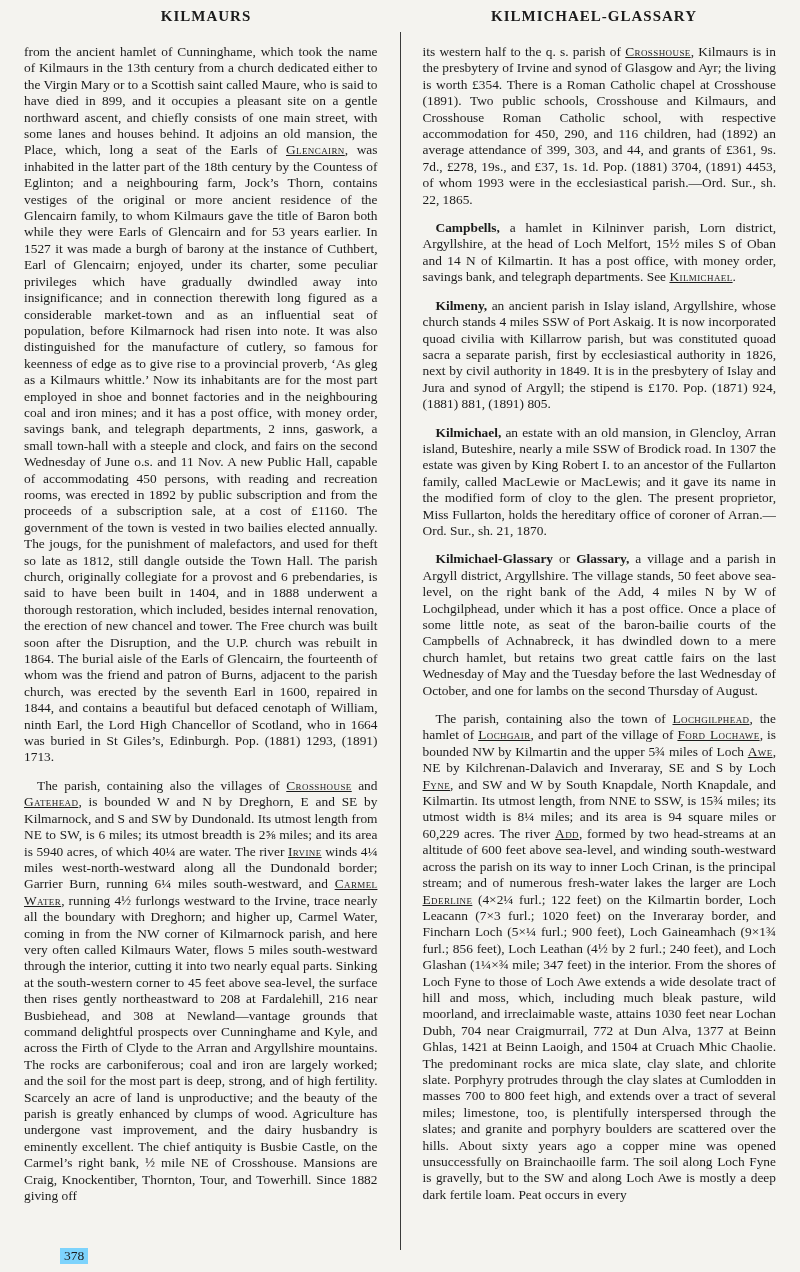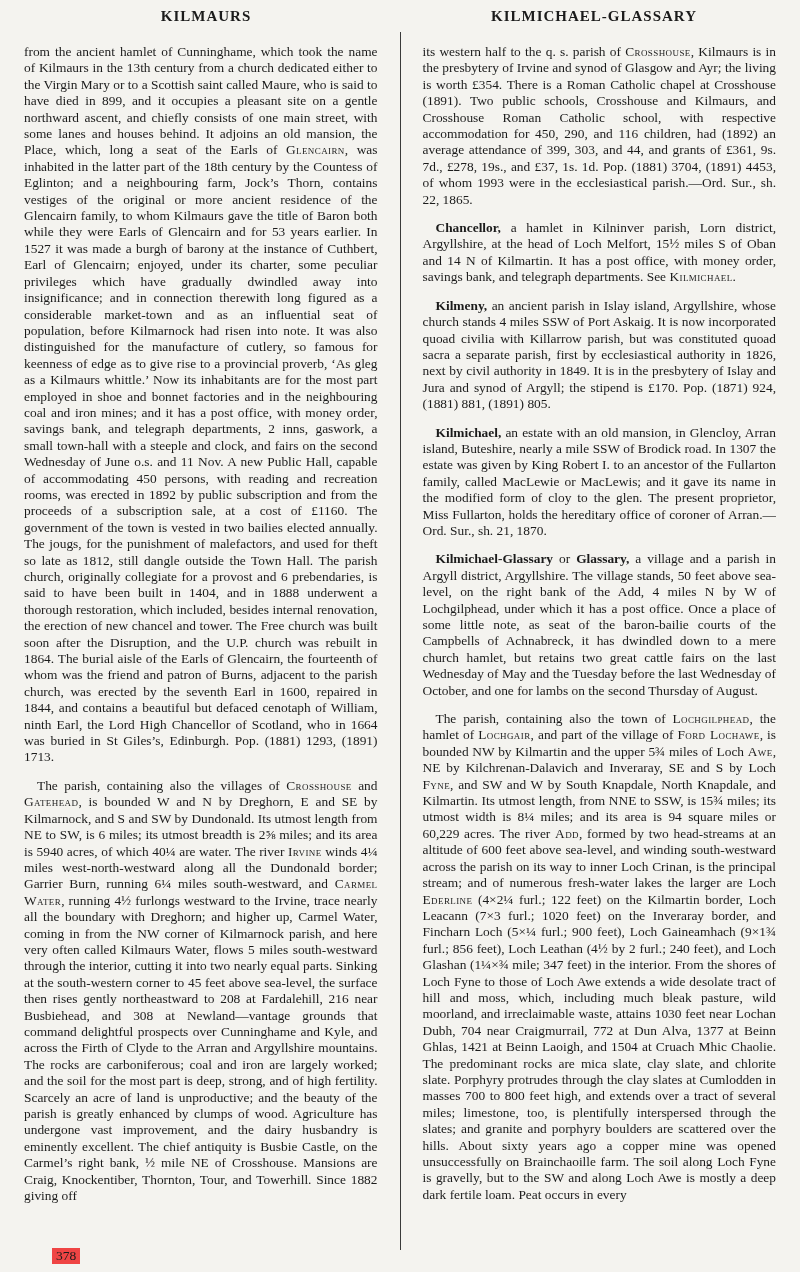--- a/index.html
+++ b/index.html
@@ -51,47 +51,47 @@
     flex: 0 0 1px;
   }
   p.para {
     margin: 12px;
   }
   p.para.indent {
     text-indent: 13px;
   }
   .b  { font-weight: bold; }
   .i  { }
-  .sc { font-variant: small-caps; letter-spacing: 0.4px; }
+  .sc { font-variant: small-caps; letter-spacing: 0.4px; text-decoration: underline; }
   .page-number {
     position: absolute;
-    left: 52px;
+    left: 60px;
     bottom: 8px;
     font-size: 13.5px;
-    background: #ef4444;
+    background: #7dd3fc;
     padding: 0 4px;
   }
 </style>
 </head>
 <body>
 
 <div class="page">
   <div class="headers">
     <div class="running-head">KILMAURS</div>
     <div class="running-head">KILMICHAEL-GLASSARY</div>
   </div>
   <div class="columns">
     <div class="col">
         <p class="para"><span>from the ancient hamlet of Cunninghame, which took the name of Kilmaurs in the 13th century from a church dedicated either to the Virgin Mary or to a Scottish saint called Maure, who is said to have died in 899, and it occupies a pleasant site on a gentle northward ascent, and chiefly consists of one main street, with some lanes and houses behind. It adjoins an old mansion, the Place, which, long a seat of the Earls of </span><span class="sc">Glencairn</span><span>, was inhabited in the latter part of the 18th century by the Countess of Eglinton; and a neighbouring farm, Jock’s Thorn, contains vestiges of the original or more ancient residence of the Glencairn family, to whom Kilmaurs gave the title of Baron both while they were Earls of Glencairn and for 53 years earlier. In 1527 it was made a burgh of barony at the instance of Cuthbert, Earl of Glencairn; enjoyed, under its charter, some peculiar privileges which have gradually dwindled away into insignificance; and in connection therewith long figured as a considerable market-town and as an influential seat of population, before Kilmarnock had risen into note. It was also distinguished for the manufacture of cutlery, so famous for keenness of edge as to give rise to a provincial proverb, ‘As gleg as a Kilmaurs whittle.’ Now its inhabitants are for the most part employed in shoe and bonnet factories and in the neighbouring coal and iron mines; and it has a post office, with money order, savings bank, and telegraph departments, 2 inns, gaswork, a small town-hall with a steeple and clock, and fairs on the second Wednesday of June </span><span class="i">o.s.</span><span> and 11 Nov. A new Public Hall, capable of accommodating 450 persons, with reading and recreation rooms, was erected in 1892 by public subscription and from the proceeds of a subscription sale, at a cost of £1160. The government of the town is vested in two bailies elected annually. The jougs, for the punishment of malefactors, and used for theft so late as 1812, still dangle outside the Town Hall. The parish church, originally collegiate for a provost and 6 prebendaries, is said to have been built in 1404, and in 1888 underwent a thorough restoration, which included, besides internal renovation, the erection of new chancel and tower. The Free church was built soon after the Disruption, and the U.P. church was rebuilt in 1864. The burial aisle of the Earls of Glencairn, the fourteenth of whom was the friend and patron of Burns, adjacent to the parish church, was erected by the seventh Earl in 1600, repaired in 1844, and contains a beautiful but defaced cenotaph of William, ninth Earl, the Lord High Chancellor of Scotland, who in 1664 was buried in St Giles’s, Edinburgh. Pop. (1881) 1293, (1891) 1713.</span></p>
         <p class="para indent"><span>The parish, containing also the villages of </span><span class="sc">Crosshouse</span><span> and </span><span class="sc">Gatehead</span><span>, is bounded W and N by Dreghorn, E and SE by Kilmarnock, and S and SW by Dundonald. Its utmost length from NE to SW, is 6 miles; its utmost breadth is 2⅝ miles; and its area is 5940 acres, of which 40¼ are water. The river </span><span class="sc">Irvine</span><span> winds 4¼ miles west-north-westward along all the Dundonald border; Garrier Burn, running 6¼ miles south-westward, and </span><span class="sc">Carmel Water</span><span>, running 4½ furlongs westward to the Irvine, trace nearly all the boundary with Dreghorn; and higher up, Carmel Water, coming in from the NW corner of Kilmarnock parish, and here very often called Kilmaurs Water, flows 5 miles south-westward through the interior, cutting it into two nearly equal parts. Sinking at the south-western corner to 45 feet above sea-level, the surface then rises gently northeastward to 208 at Fardalehill, 216 near Busbiehead, and 308 at Newland—vantage grounds that command delightful prospects over Cunninghame and Kyle, and across the Firth of Clyde to the Arran and Argyllshire mountains. The rocks are carboniferous; coal and iron are largely worked; and the soil for the most part is deep, strong, and of high fertility. Scarcely an acre of land is unproductive; and the beauty of the parish is greatly enhanced by clumps of wood. Agriculture has undergone vast improvement, and the dairy husbandry is eminently excellent. The chief antiquity is Busbie Castle, on the Carmel’s right bank, ½ mile NE of Crosshouse. Mansions are Craig, Knockentiber, Thornton, Tour, and Towerhill. Since 1882 giving off</span></p>
       </div>
     <div class="divider"></div>
     <div class="col">
         <p class="para"><span>its western half to the </span><span class="i">q. s.</span><span> parish of </span><span class="sc">Crosshouse</span><span>, Kilmaurs is in the presbytery of Irvine and synod of Glasgow and Ayr; the living is worth £354. There is a Roman Catholic chapel at Crosshouse (1891). Two public schools, Crosshouse and Kilmaurs, and Crosshouse Roman Catholic school, with respective accommodation for 450, 290, and 116 children, had (1892) an average attendance of 399, 303, and 44, and grants of £361, 9s. 7d., £278, 19s., and £37, 1s. 1d. Pop. (1881) 3704, (1891) 4453, of whom 1993 were in the ecclesiastical parish.—</span><span class="i">Ord. Sur.</span><span>, sh. 22, 1865.</span></p>
-        <p class="para indent"><span class="b">Chancellor,</span><span> a hamlet in Kilninver parish, Lorn district, Argyllshire, at the head of Loch Melfort, 15½ miles S of Oban and 14 N of Kilmartin. It has a post office, with money order, savings bank, and telegraph departments. See </span><span class="sc">Kilmichael</span><span>.</span></p>
+        <p class="para indent"><span class="b">Campbells,</span><span> a hamlet in Kilninver parish, Lorn district, Argyllshire, at the head of Loch Melfort, 15½ miles S of Oban and 14 N of Kilmartin. It has a post office, with money order, savings bank, and telegraph departments. See </span><span class="sc">Kilmichael</span><span>.</span></p>
         <p class="para indent"><span class="b">Kilmeny,</span><span> an ancient parish in Islay island, Argyllshire, whose church stands 4 miles SSW of Port Askaig. It is now incorporated </span><span class="i">quoad civilia</span><span> with Killarrow parish, but was constituted </span><span class="i">quoad sacra</span><span> a separate parish, first by ecclesiastical authority in 1826, next by civil authority in 1849. It is in the presbytery of Islay and Jura and synod of Argyll; the stipend is £170. Pop. (1871) 924, (1881) 881, (1891) 805.</span></p>
         <p class="para indent"><span class="b">Kilmichael,</span><span> an estate with an old mansion, in Glencloy, Arran island, Buteshire, nearly a mile SSW of Brodick road. In 1307 the estate was given by King Robert I. to an ancestor of the Fullarton family, called MacLewie or MacLewis; and it gave its name in the modified form of </span><span class="i">cloy</span><span> to the glen. The present proprietor, Miss Fullarton, holds the hereditary office of coroner of Arran.—</span><span class="i">Ord. Sur.</span><span>, sh. 21, 1870.</span></p>
         <p class="para indent"><span class="b">Kilmichael-Glassary</span><span> or </span><span class="b">Glassary,</span><span> a village and a parish in Argyll district, Argyllshire. The village stands, 50 feet above sea-level, on the right bank of the Add, 4 miles N by W of Lochgilphead, under which it has a post office. Once a place of some little note, as seat of the baron-bailie courts of the Campbells of Achnabreck, it has dwindled down to a mere church hamlet, but retains two great cattle fairs on the last Wednesday of May and the Tuesday before the last Wednesday of October, and one for lambs on the second Thursday of August.</span></p>
         <p class="para indent"><span>The parish, containing also the town of </span><span class="sc">Lochgilphead</span><span>, the hamlet of </span><span class="sc">Lochgair</span><span>, and part of the village of </span><span class="sc">Ford Lochawe</span><span>, is bounded NW by Kilmartin and the upper 5¾ miles of Loch </span><span class="sc">Awe</span><span>, NE by Kilchrenan-Dalavich and Inveraray, SE and S by Loch </span><span class="sc">Fyne</span><span>, and SW and W by South Knapdale, North Knapdale, and Kilmartin. Its utmost length, from NNE to SSW, is 15¾ miles; its utmost width is 8¼ miles; and its area is 94 square miles or 60,229 acres. The river </span><span class="sc">Add</span><span>, formed by two head-streams at an altitude of 600 feet above sea-level, and winding south-westward across the parish on its way to inner Loch Crinan, is the principal stream; and of numerous fresh-water lakes the larger are Loch </span><span class="sc">Ederline</span><span> (4×2¼ furl.; 122 feet) on the Kilmartin border, Loch Leacann (7×3 furl.; 1020 feet) on the Inveraray border, and Fincharn Loch (5×¼ furl.; 900 feet), Loch Gaineamhach (9×1¾ furl.; 856 feet), Loch Leathan (4½ by 2 furl.; 240 feet), and Loch Glashan (1¼×¾ mile; 347 feet) in the interior. From the shores of Loch Fyne to those of Loch Awe extends a wide desolate tract of hill and moss, which, including much bleak pasture, wild moorland, and irreclaimable waste, attains 1030 feet near Lochan Dubh, 704 near Craigmurrail, 772 at Dun Alva, 1377 at Beinn Ghlas, 1421 at Beinn Laoigh, and 1504 at Cruach Mhic Chaolie. The predominant rocks are mica slate, clay slate, and chlorite slate. Porphyry protrudes through the clay slates at Cumlodden in masses 700 to 800 feet high, and extends over a tract of several miles; limestone, too, is plentifully interspersed through the slates; and granite and porphyry boulders are scattered over the hills. About sixty years ago a copper mine was opened unsuccessfully on Brainchaoille farm. The soil along Loch Fyne is gravelly, but to the SW and along Loch Awe is mostly a deep dark fertile loam. Peat occurs in every</span></p>
       </div>
   </div>
   <div class="page-number">378</div>
 </div>
 
 </body></html>

